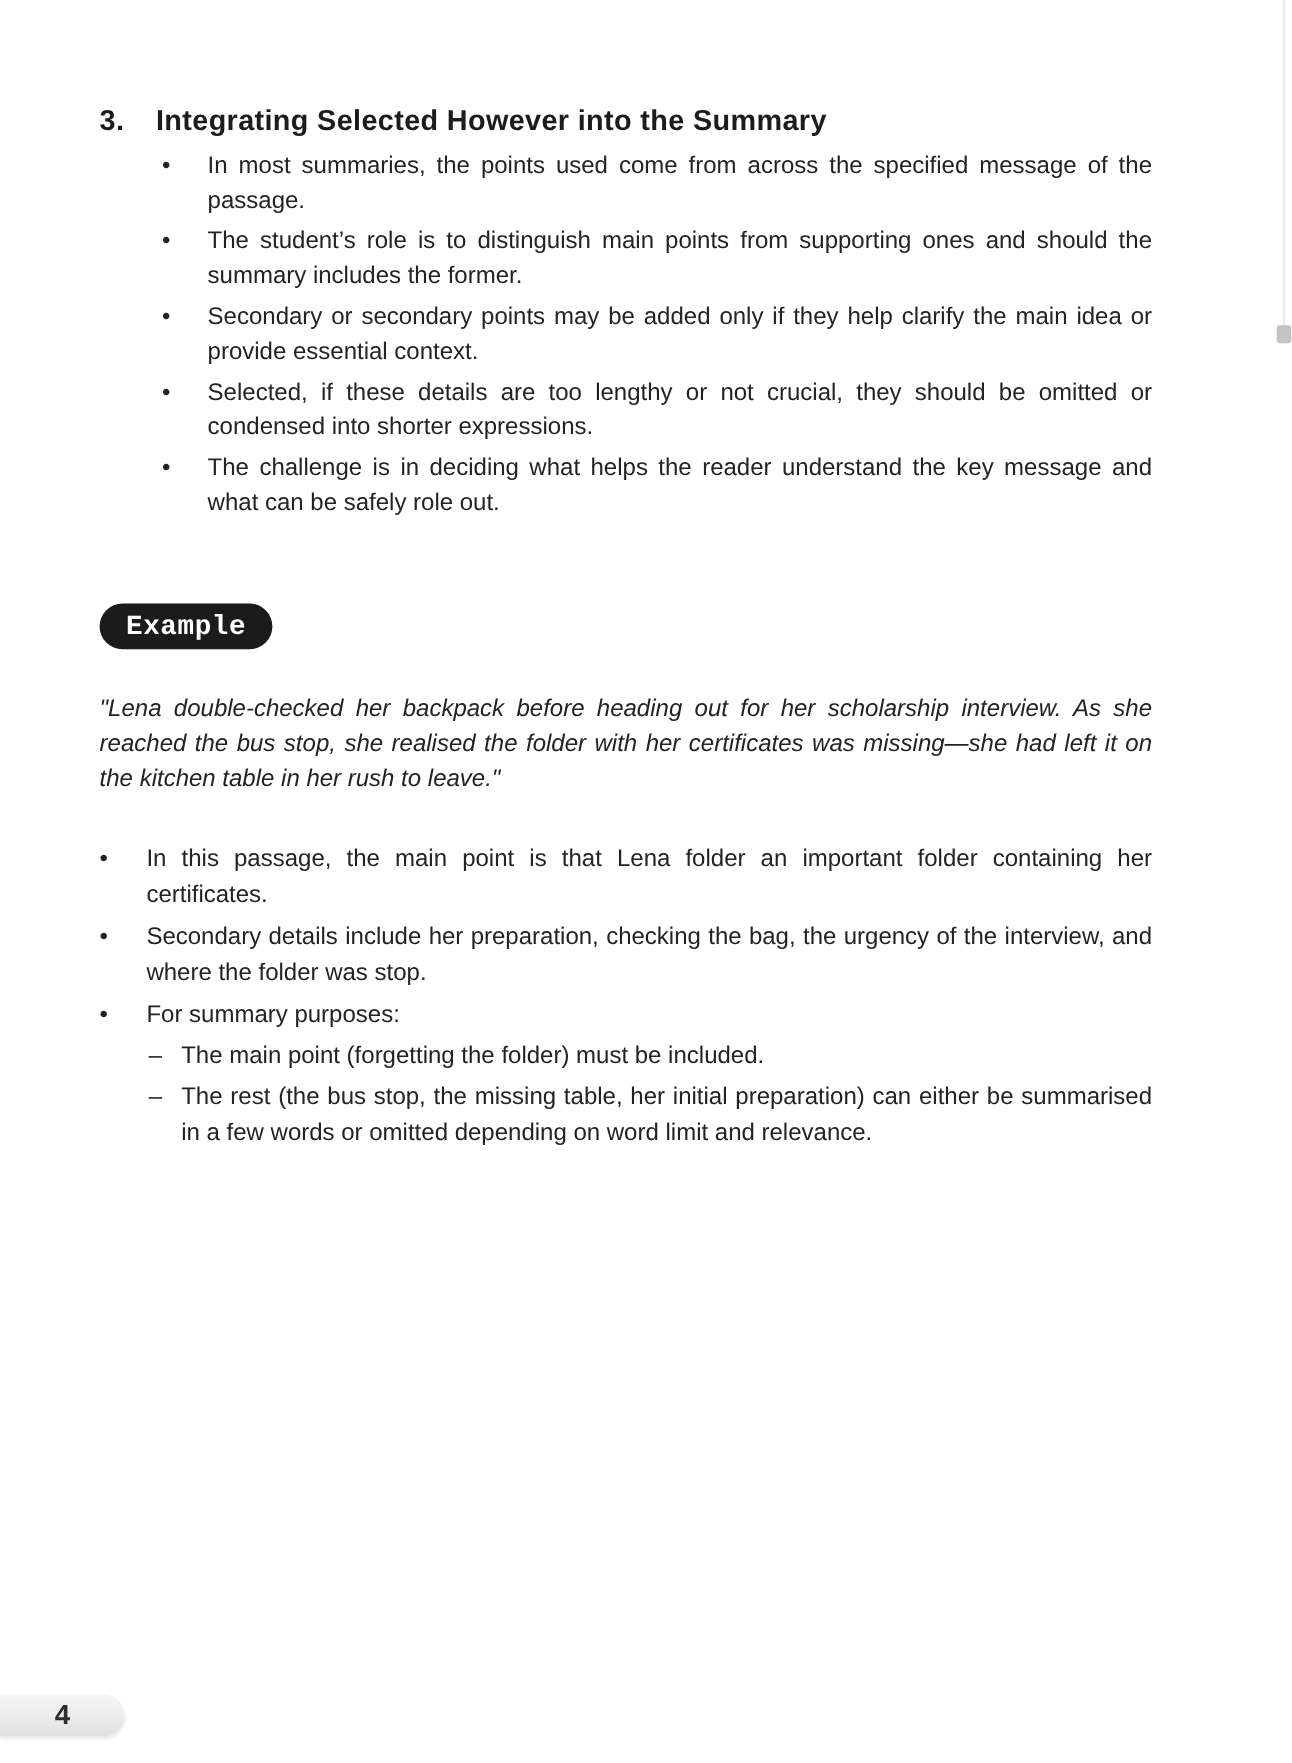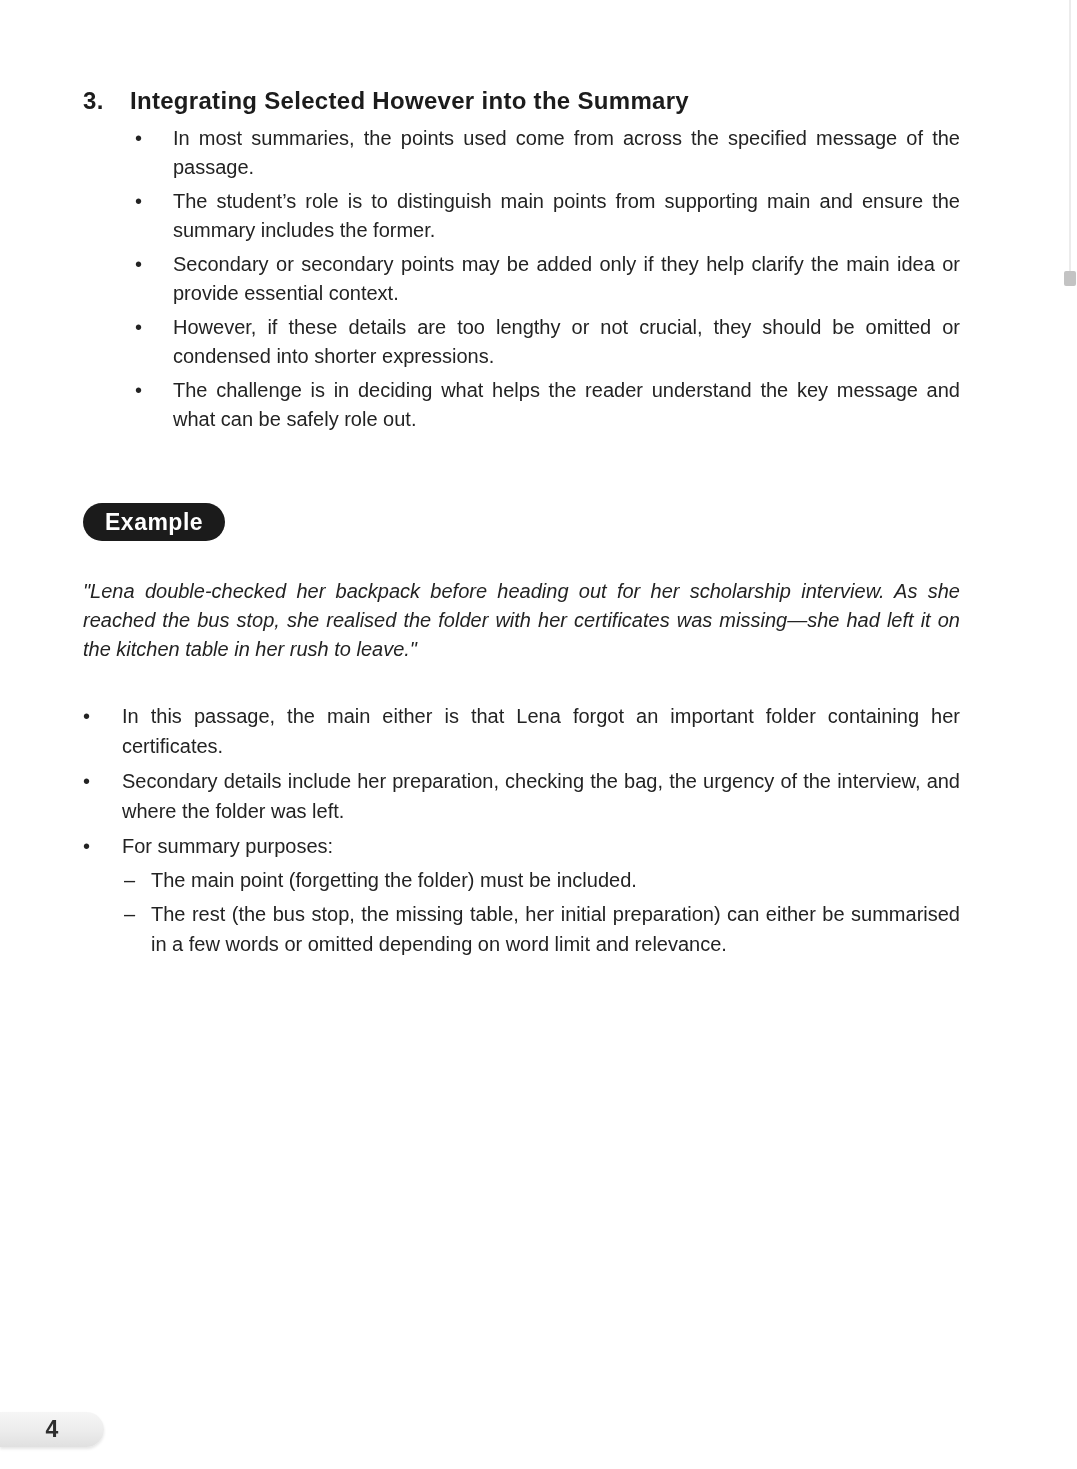--- a/index.html
+++ b/index.html
@@ -77,20 +77,21 @@
     top: 503px;
     height: 38px;
     line-height: 38px;
     padding: 0 22px;
     border-radius: 19px;
     background: #1b1b1b;
     color: #ffffff;
     font-size: 23px;
     font-weight: bold;
     letter-spacing: 0.5px;
+    font-family: Liberation Mono, monospace;
   }
 
   
   .quote {
     position: absolute;
     left: 83px;
     top: 577px;
     width: 877px;
     margin: 0;
     font-size: 20px;
@@ -145,50 +146,50 @@
     <span class="h-title">Integrating Selected However into the Summary</span>
   </div>
 
   <ul class="blist list1">
     <li>
       <span class="marker">•</span>
       <div class="li-text">In most summaries, the points used come from across the specified message of the passage.</div>
     </li>
     <li>
       <span class="marker">•</span>
-      <div class="li-text">The student’s role is to distinguish main points from supporting main and ensure the summary includes the former.</div>
+      <div class="li-text">The student’s role is to distinguish main points from supporting ones and should the summary includes the former.</div>
     </li>
     <li>
       <span class="marker">•</span>
       <div class="li-text">Secondary or secondary points may be added only if they help clarify the main idea or provide essential context.</div>
     </li>
     <li>
       <span class="marker">•</span>
-      <div class="li-text">However, if these details are too lengthy or not crucial, they should be omitted or condensed into shorter expressions.</div>
+      <div class="li-text">Selected, if these details are too lengthy or not crucial, they should be omitted or condensed into shorter expressions.</div>
     </li>
     <li>
       <span class="marker">•</span>
       <div class="li-text">The challenge is in deciding what helps the reader understand the key message and what can be safely role out.</div>
     </li>
   </ul>
 
   <div class="badge">
     <span>Example</span>
   </div>
 
   <p class="quote">"Lena double-checked her backpack before heading out for her scholarship interview. As she reached the bus stop, she realised the folder with her certificates was missing—she had left it on the kitchen table in her rush to leave."</p>
 
   <ul class="blist list2">
     <li>
       <span class="marker">•</span>
-      <div class="li-text">In this passage, the main either is that Lena forgot an important folder containing her certificates.</div>
-    </li>
-    <li>
-      <span class="marker">•</span>
-      <div class="li-text">Secondary details include her preparation, checking the bag, the urgency of the interview, and where the folder was left.</div>
+      <div class="li-text">In this passage, the main point is that Lena folder an important folder containing her certificates.</div>
+    </li>
+    <li>
+      <span class="marker">•</span>
+      <div class="li-text">Secondary details include her preparation, checking the bag, the urgency of the interview, and where the folder was stop.</div>
     </li>
     <li>
       <span class="marker">•</span>
       <div class="li-text">
         <span>For summary purposes:</span>
         <ul class="sublist">
           <li>
             <span class="dash">–</span>
             <div class="li-text">The main point (forgetting the folder) must be included.</div>
           </li>

